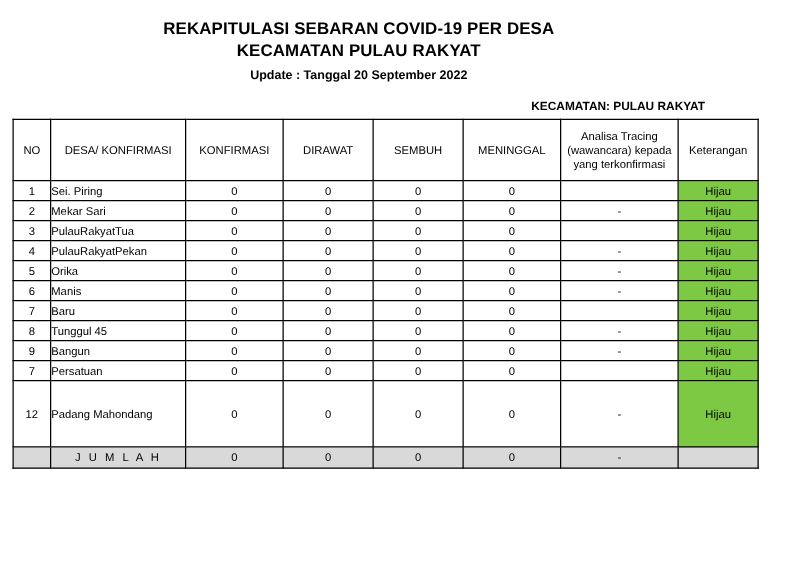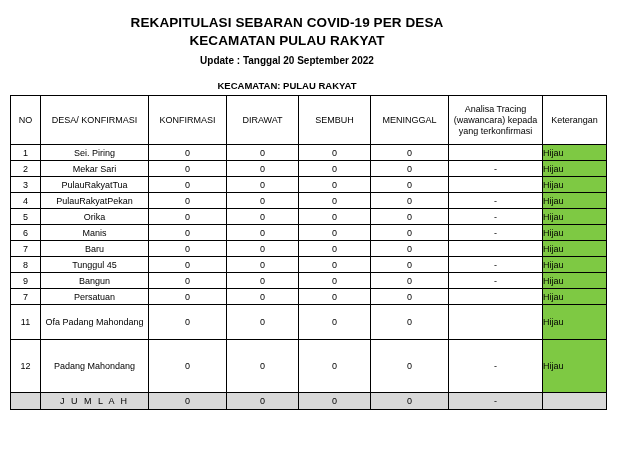--- a/index.html
+++ b/index.html
@@ -42,21 +42,21 @@
   }
   .title-line4 {
     font-size: 13px;
     line-height: 20px;
   }
   .subheader {
     margin-top: 9px;
     margin-bottom: 4px;
     font-size: 9.5px;
     font-weight: bold;
-    text-align: center;
+    text-align: right;
   }
   table.rekap {
     border-collapse: collapse;
     width: 100%;
     table-layout: fixed;
   }
   table.rekap th, table.rekap td {
     border: 1px solid #000000;
     font-size: 9px;
     padding: 0;
@@ -81,30 +81,31 @@
 
   tbody td {
     height: 15px;
     vertical-align: middle;
   }
   td.c-no {
     text-align: center;
     padding-right: 3px;
   }
   td.c-desa {
-    text-align: center;
+    text-align: left;
     padding-left: 6px;
   }
   td.c-num {
     text-align: center;
   }
   td.c-analisa {
     text-align: center;
   }
   td.c-ket {
+    text-align: center;
     background: #7ec943;
   }
   tr.tall td { height: 34px; }
   tr.taller td { height: 52px; }
 
   tr.total td {
     background: #d9d9d9;
     font-weight: normal;
     height: 16px;
   }
@@ -247,30 +248,20 @@
         <tr>
           <td class="c-no">7</td>
           <td class="c-desa">Persatuan</td>
           <td class="c-num">0</td>
           <td class="c-num">0</td>
           <td class="c-num">0</td>
           <td class="c-num">0</td>
           <td class="c-analisa"></td>
           <td class="c-ket">Hijau</td>
         </tr>
-        <tr class="tall">
-          <td class="c-no">11</td>
-          <td class="c-desa">Ofa Padang Mahondang</td>
-          <td class="c-num">0</td>
-          <td class="c-num">0</td>
-          <td class="c-num">0</td>
-          <td class="c-num">0</td>
-          <td class="c-analisa"></td>
-          <td class="c-ket">Hijau</td>
-        </tr>
         <tr class="taller">
           <td class="c-no">12</td>
           <td class="c-desa">Padang Mahondang</td>
           <td class="c-num">0</td>
           <td class="c-num">0</td>
           <td class="c-num">0</td>
           <td class="c-num">0</td>
           <td class="c-analisa">-</td>
           <td class="c-ket">Hijau</td>
         </tr>

